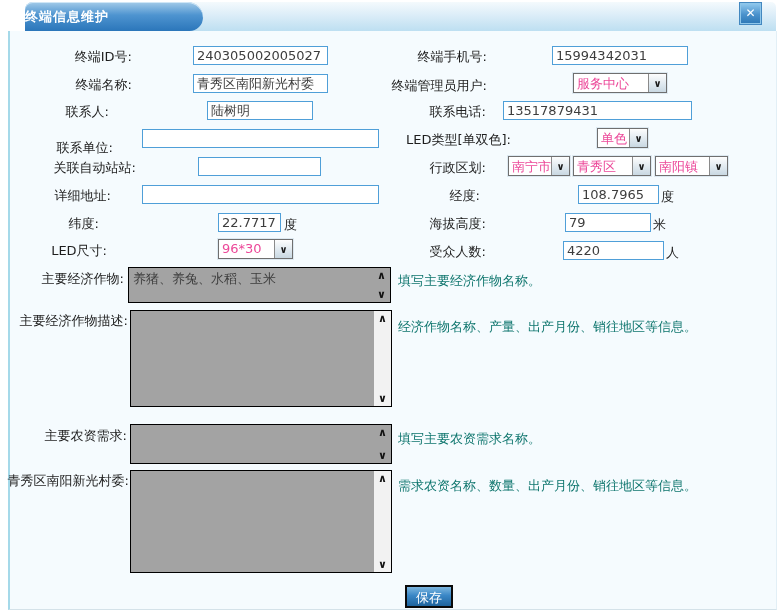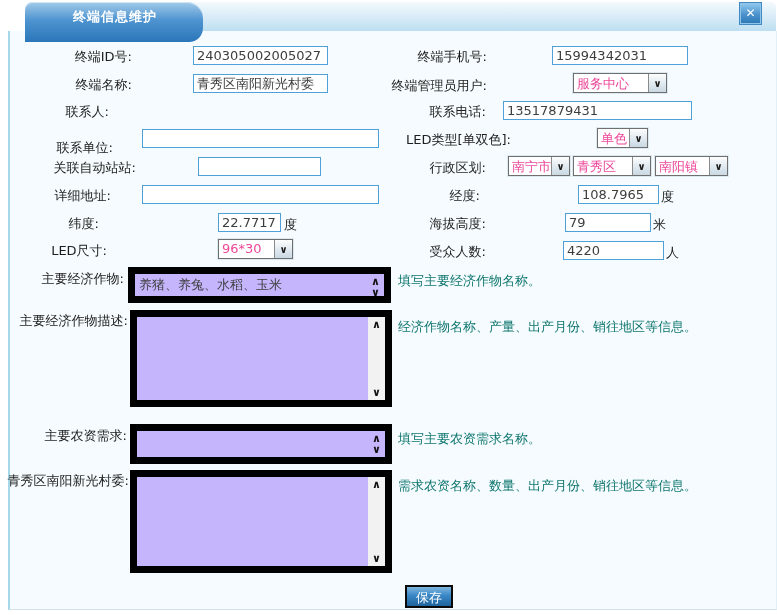--- a/index.html
+++ b/index.html
@@ -3,24 +3,24 @@
 <meta charset="utf-8">
 <style>
   html,body{margin:0;padding:0;}
   body{font-family:"DejaVu Sans","Liberation Sans",sans-serif;background:#fff;}
   .window{position:relative;width:777px;height:615px;background:#ffffff;overflow:hidden;}
 
   
   .titlestrip{position:absolute;left:25px;top:2px;right:1px;height:29px;
     background:linear-gradient(180deg,#f4fafd 0%,#dcedf8 45%,#bddff1 100%);
     border-bottom:1px solid #a6cde6;border-top-right-radius:5px;border-top-left-radius:8px;}
-  .titletab{position:absolute;left:25px;top:2px;width:178px;height:40px;z-index:2;
+  .titletab{position:absolute;left:25px;top:2px;width:178px;height:29px;z-index:2;
     background:linear-gradient(180deg,#a3cbe9 0%,#4e94d0 45%,#2b76ba 100%);
     border-radius:8px 16px 14px 0;box-shadow:inset 0 1px 0 #cfe6f6;
-    color:#fff;font-size:13px;font-weight:bold;line-height:29px;text-align:right;
+    color:#fff;font-size:13px;font-weight:bold;line-height:29px;text-align:left;
     padding-right:46px;box-sizing:border-box;letter-spacing:1px;}
   .closebtn{position:absolute;left:740px;top:3px;width:19px;height:19px;z-index:3;
     background:linear-gradient(180deg,#8cc6ec 0%,#4b92cc 55%,#2f7ab8 100%);
     border:1px solid #8ec6ea;outline:1px solid #4388c0;
     color:#fff;font-size:12px;font-weight:bold;text-align:center;line-height:18px;cursor:pointer;}
 
   
   .panel{position:absolute;left:8px;top:31px;right:0;bottom:5px;background:#f5fbfe;
     border-left:2px solid #a5d9e9;border-bottom:1px solid #d4e2e9;border-right:1px solid #e2eff6;
     box-sizing:border-box;}
@@ -35,21 +35,21 @@
   
   .sel{position:absolute;height:20px;border:1px solid #6f6f6f;background:#fff;display:flex;
     box-sizing:border-box;box-shadow:0 0 0 1px #dde9f1;z-index:4;cursor:default;}
   .sel .st{flex:1;font-size:13px;color:#ec4899;padding:1px 2px 0 3px;white-space:nowrap;overflow:hidden;}
   .sel .sa{width:17px;border-left:1px solid #8a8a8a;
     background:linear-gradient(180deg,#fdfdfd 0%,#dde7ee 60%,#c9d8e2 100%);
     display:flex;align-items:center;justify-content:center;
     font-size:10px;font-weight:bold;color:#1a1a1a;}
 
   
-  .tawrap{position:absolute;border:7px solid #000000;background:#c4b5fd;box-sizing:border-box;z-index:4;}
+  .tawrap{position:absolute;border:1px solid #000000;background:#a3a3a3;box-sizing:border-box;z-index:4;}
   .tawrap textarea{position:absolute;left:0;top:0;width:100%;height:100%;border:none;resize:none;
     overflow:hidden;background:transparent;box-sizing:border-box;padding:2px 20px 2px 4px;
     font-family:"DejaVu Sans","Liberation Sans",sans-serif;font-size:13px;color:#3d3d3d;}
   .tascroll{position:absolute;right:0;top:0;bottom:0;width:17px;display:flex;flex-direction:column;
     justify-content:space-between;align-items:center;padding:2px 0;box-sizing:border-box;}
   .tascroll.track{background:#f2f2f2;}
   .tascroll span{font-size:11px;font-weight:bold;color:#111;line-height:11px;cursor:pointer;}
 
   .savebtn{position:absolute;left:405px;top:585px;width:48px;height:23px;
     border:2px solid #0a0a0a;box-sizing:border-box;
@@ -112,20 +112,21 @@
 
   <span class="lbl" id="l-terminal-name">终端名称:</span>
   <input class="inp" id="i-terminal-name" value="青秀区南阳新光村委" style="">
   <span class="lbl" id="l-terminal-admin">终端管理员用户:</span>
   <div class="sel" id="s-terminal-admin">
     <span class="st">服务中心</span>
     <span class="sa">∨</span>
   </div>
 
   <span class="lbl" id="l-contact-person">联系人:</span>
+  <input class="inp" id="i-contact-person" value="陆树明" style="">
   <span class="lbl" id="l-contact-phone">联系电话:</span>
   <input class="inp" id="i-contact-phone" value="13517879431" style="">
 
   <span class="lbl" id="l-contact-unit">联系单位:</span>
   <input class="inp" id="i-contact-unit" value="" style="">
   <span class="lbl" id="l-led-type">LED类型[单双色]:</span>
   <div class="sel" id="s-led-type">
     <span class="st">单色</span>
     <span class="sa">∨</span>
   </div>

